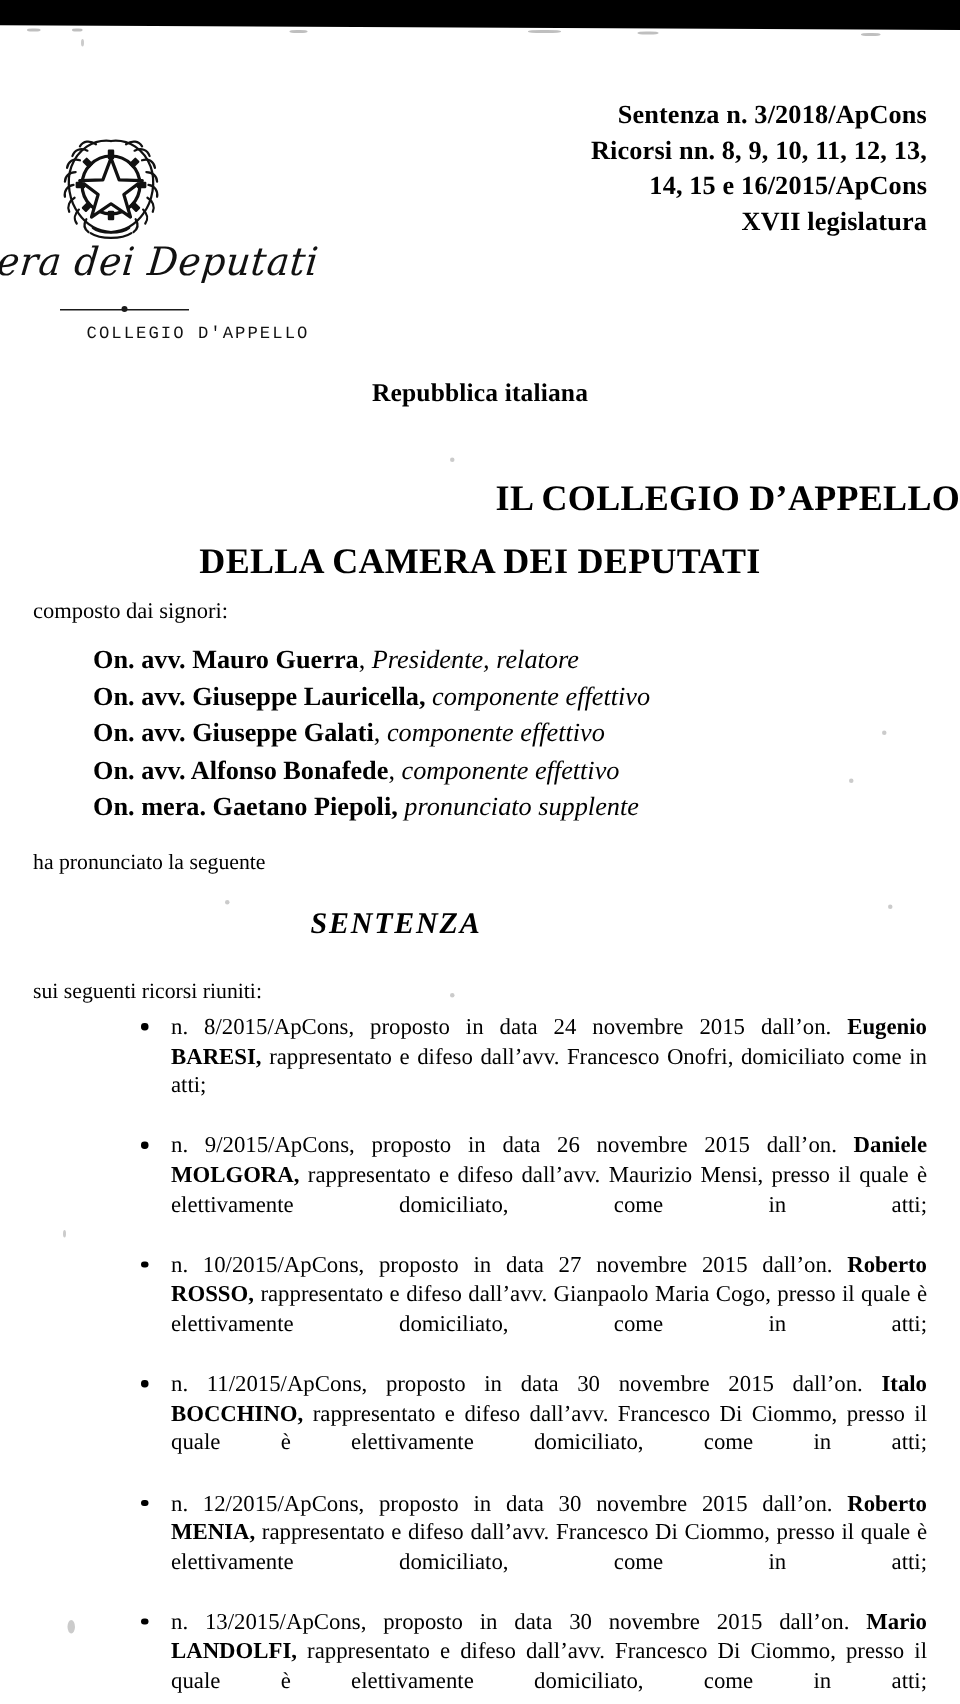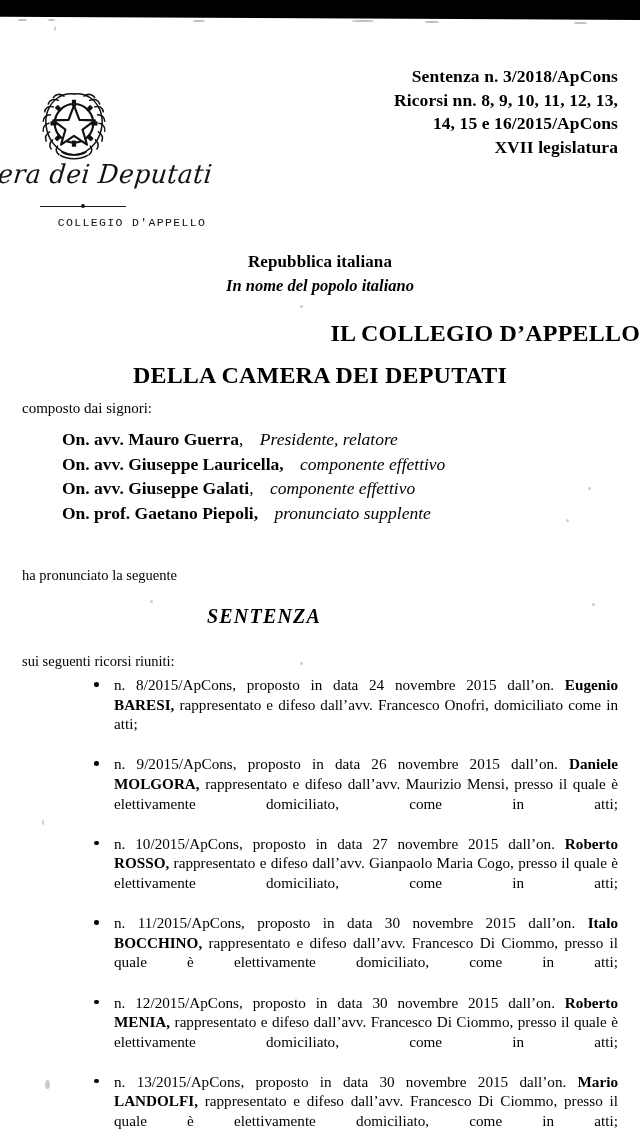--- a/index.html
+++ b/index.html
@@ -185,21 +185,21 @@
   .members {
     position: absolute;
     left: 62px;
     top: 427px;
     width: 500px;
     font-size: 17.5px;
     line-height: 24.5px;
   }
   .members .m { white-space: nowrap; }
   .members .nm { font-weight: bold; }
-  .members .role { font-style: italic; margin-left: 12px; }
+  .members .role { font-style: italic; }
 
   .pronunciato {
     position: absolute;
     left: 22px;
     top: 567px;
     font-size: 14.5px;
   }
 
   .sentenza-title {
     position: absolute;
@@ -334,38 +334,40 @@
 
     <div class="case-ref">
       <div>Sentenza n. 3/2018/ApCons</div>
       <div>Ricorsi nn. 8, 9, 10, 11, 12, 13,</div>
       <div>14, 15 e 16/2015/ApCons</div>
       <div>XVII legislatura</div>
     </div>
   </div>
 
   <div class="repubblica">Repubblica italiana</div>
-  <div class="in-nome">In nome del popolo italiano</div>
   <div class="collegio-line1">IL COLLEGIO D’APPELLO</div>
   <div class="collegio-line2">DELLA CAMERA DEI DEPUTATI</div>
 
   <div class="composto">composto dai signori:</div>
 
   <div class="members">
     <div class="m">
       <span class="nm">On. avv. Mauro Guerra</span><span>, </span><span class="role">Presidente, relatore</span>
     </div>
     <div class="m">
       <span class="nm">On. avv. Giuseppe Lauricella,</span><span> </span><span class="role">componente effettivo</span>
     </div>
     <div class="m">
       <span class="nm">On. avv. Giuseppe Galati</span><span>, </span><span class="role">componente effettivo</span>
     </div>
     <div class="m">
-      <span class="nm">On. prof. Gaetano Piepoli,</span><span> </span><span class="role">pronunciato supplente</span>
+      <span class="nm">On. avv. Alfonso Bonafede</span><span>, </span><span class="role">componente effettivo</span>
+    </div>
+    <div class="m">
+      <span class="nm">On. mera. Gaetano Piepoli,</span><span> </span><span class="role">pronunciato supplente</span>
     </div>
   </div>
 
   <div class="pronunciato">ha pronunciato la seguente</div>
   <div class="sentenza-title">SENTENZA</div>
   <div class="ricorsi-intro">sui seguenti ricorsi riuniti:</div>
 
   <div class="appeals">
 
     <div class="appeal-item">

